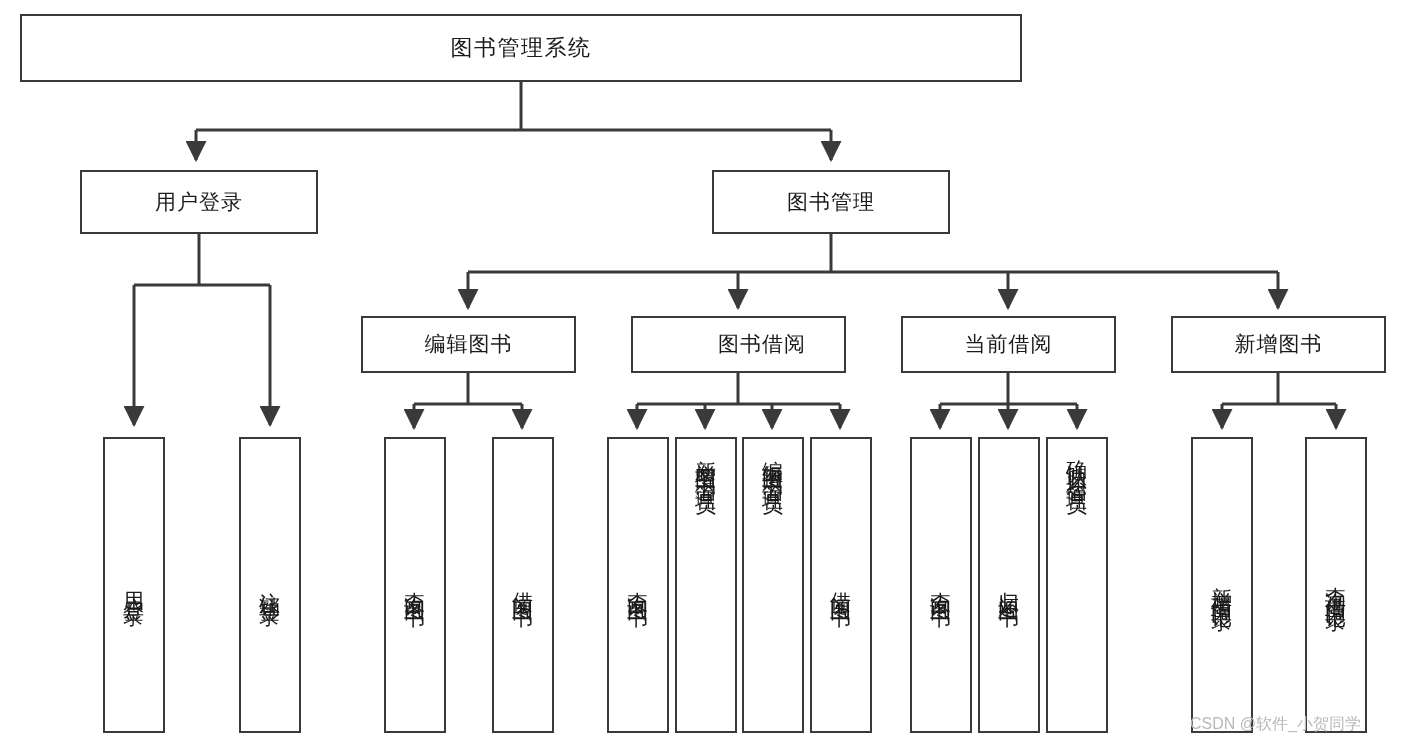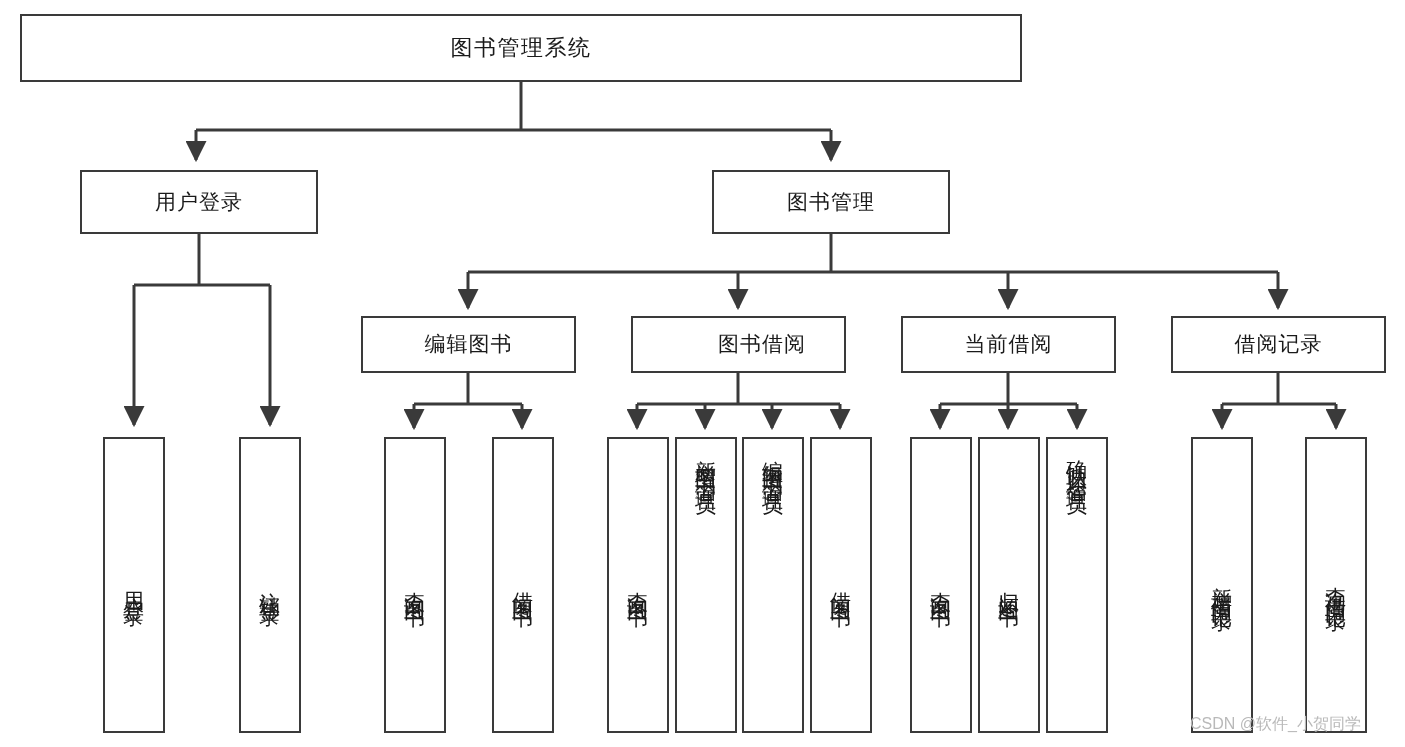--- a/index.html
+++ b/index.html
@@ -154,21 +154,21 @@
 
   <div class="node horiz" style="left:631px; top:316px; width:215px; height:57px;padding-left:47px;">
     <span class="node-label">图书借阅</span>
   </div>
 
   <div class="node horiz" style="left:901px; top:316px; width:215px; height:57px;">
     <span class="node-label">当前借阅</span>
   </div>
 
   <div class="node horiz" style="left:1171px; top:316px; width:215px; height:57px;">
-    <span class="node-label">借阅记录</span>
+    <span class="node-label">新增图书</span>
   </div>
 
   <div class="node vert center-v" style="left:103px; top:437px; width:62px; height:296px;">
     <span class="node-label">用户登录</span>
   </div>
 
   <div class="node vert center-v" style="left:239px; top:437px; width:62px; height:296px;">
     <span class="node-label">注销登录</span>
   </div>
 

